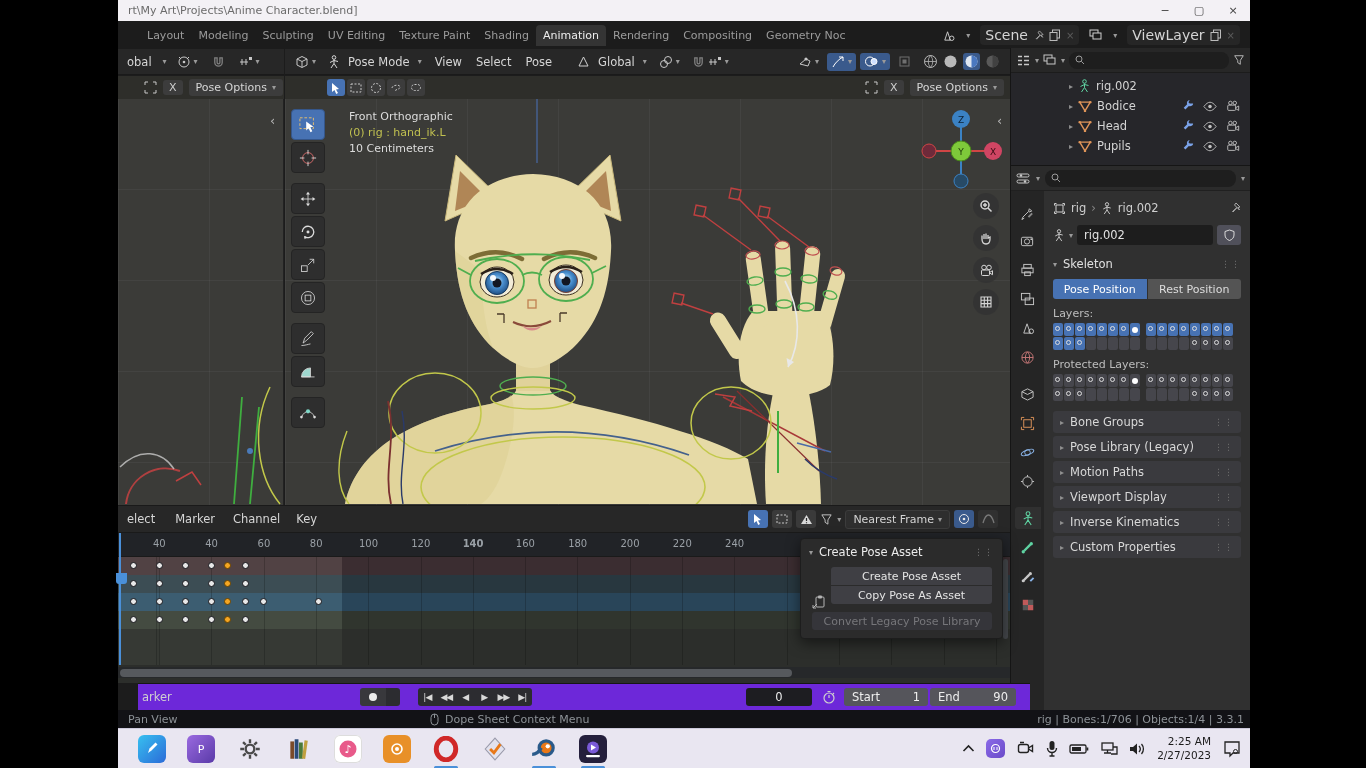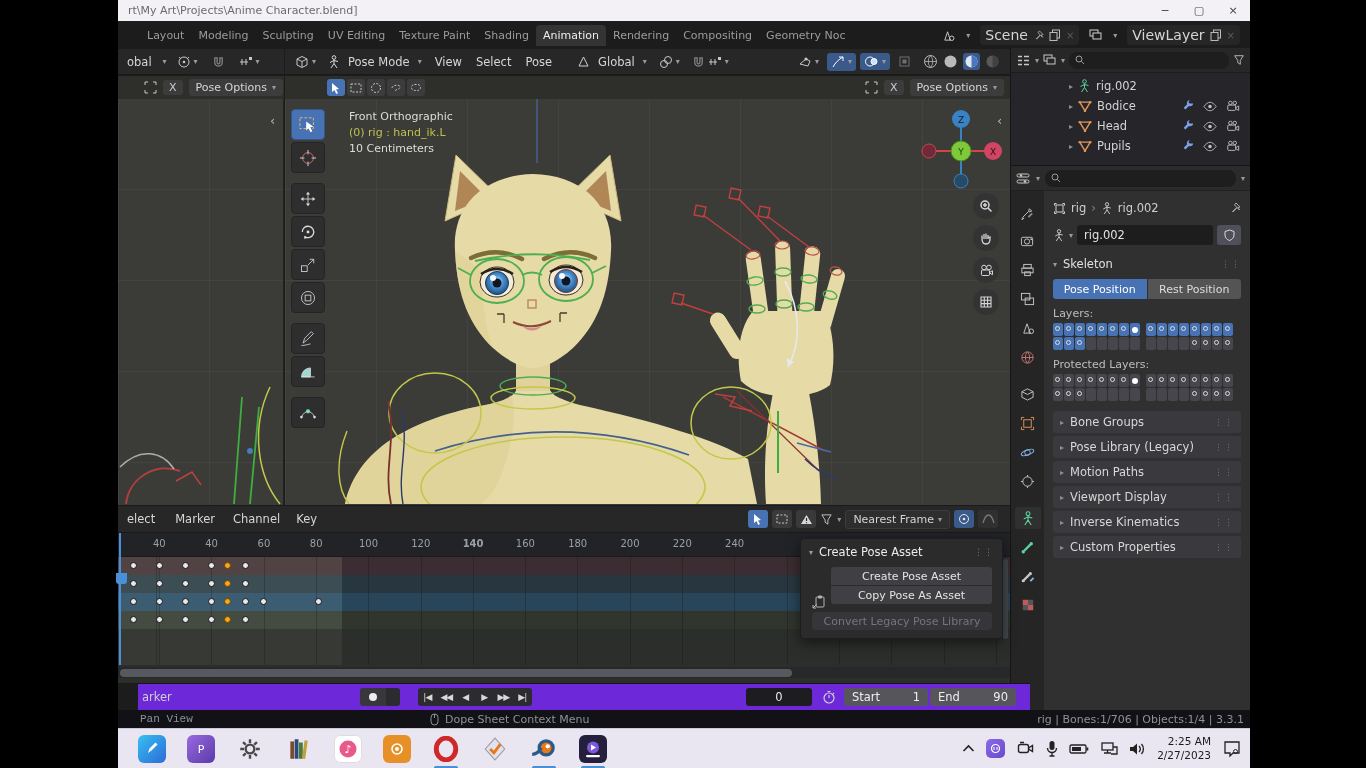--- a/index.html
+++ b/index.html
@@ -124,21 +124,21 @@
   .tl .mtail{padding-left:4px;}
   .recbtn{margin-left:188px;width:26px;height:18px;background:#38383c;border-radius:3px 0 0 3px;display:flex;align-items:center;justify-content:center;}
   .recnb{width:14px;height:18px;background:#2c2c30;border-radius:0 3px 3px 0;margin-right:18px;}
   .pbgroup{display:flex;background:#2c2c30;border-radius:3px;}
   .pbtn{width:19px;height:18px;display:flex;align-items:center;justify-content:center;color:#d8d8d8;font-size:9px;letter-spacing:-1px;}
   .framefield{margin-left:auto;width:66px;height:18px;background:#1d1d21;border-radius:3px;display:flex;align-items:center;justify-content:center;color:#e8e8e8;}
   .sefield{height:18px;background:#55555b;border-radius:3px;display:flex;align-items:center;padding:0 8px;gap:10px;color:#eee;}
   .sefield .v{margin-left:auto;}
   
   .status{position:absolute;left:0;top:710px;width:1132px;height:18px;background:#121216;color:#8d9297;font-size:11px;display:flex;align-items:center;}
-  .status .l{padding-left:22px;font-family:Liberation Mono, monospace;}
+  .status .l{padding-left:10px;}
   .status .c{position:absolute;left:312px;display:flex;align-items:center;gap:6px;}
   .status .r{margin-left:auto;padding-right:6px;}
   
   .taskbar{position:absolute;left:0;top:728px;width:1132px;height:40px;background:#e9e6f1;border-top:1px solid #cdc9dc;display:flex;align-items:center;}
   .apps{display:flex;gap:19px;margin-left:19px;}
   .app{position:relative;width:30px;height:30px;display:flex;align-items:center;justify-content:center;}
   .app .ind{position:absolute;left:3px;right:3px;bottom:-5px;height:3px;background:#4a90d9;border-radius:2px;}
   .tray{margin-left:auto;display:flex;align-items:center;gap:11px;margin-right:8px;}
   .clock{font-size:10.5px;color:#1b1b1b;text-align:right;line-height:1.25;}
   svg{display:block;}

